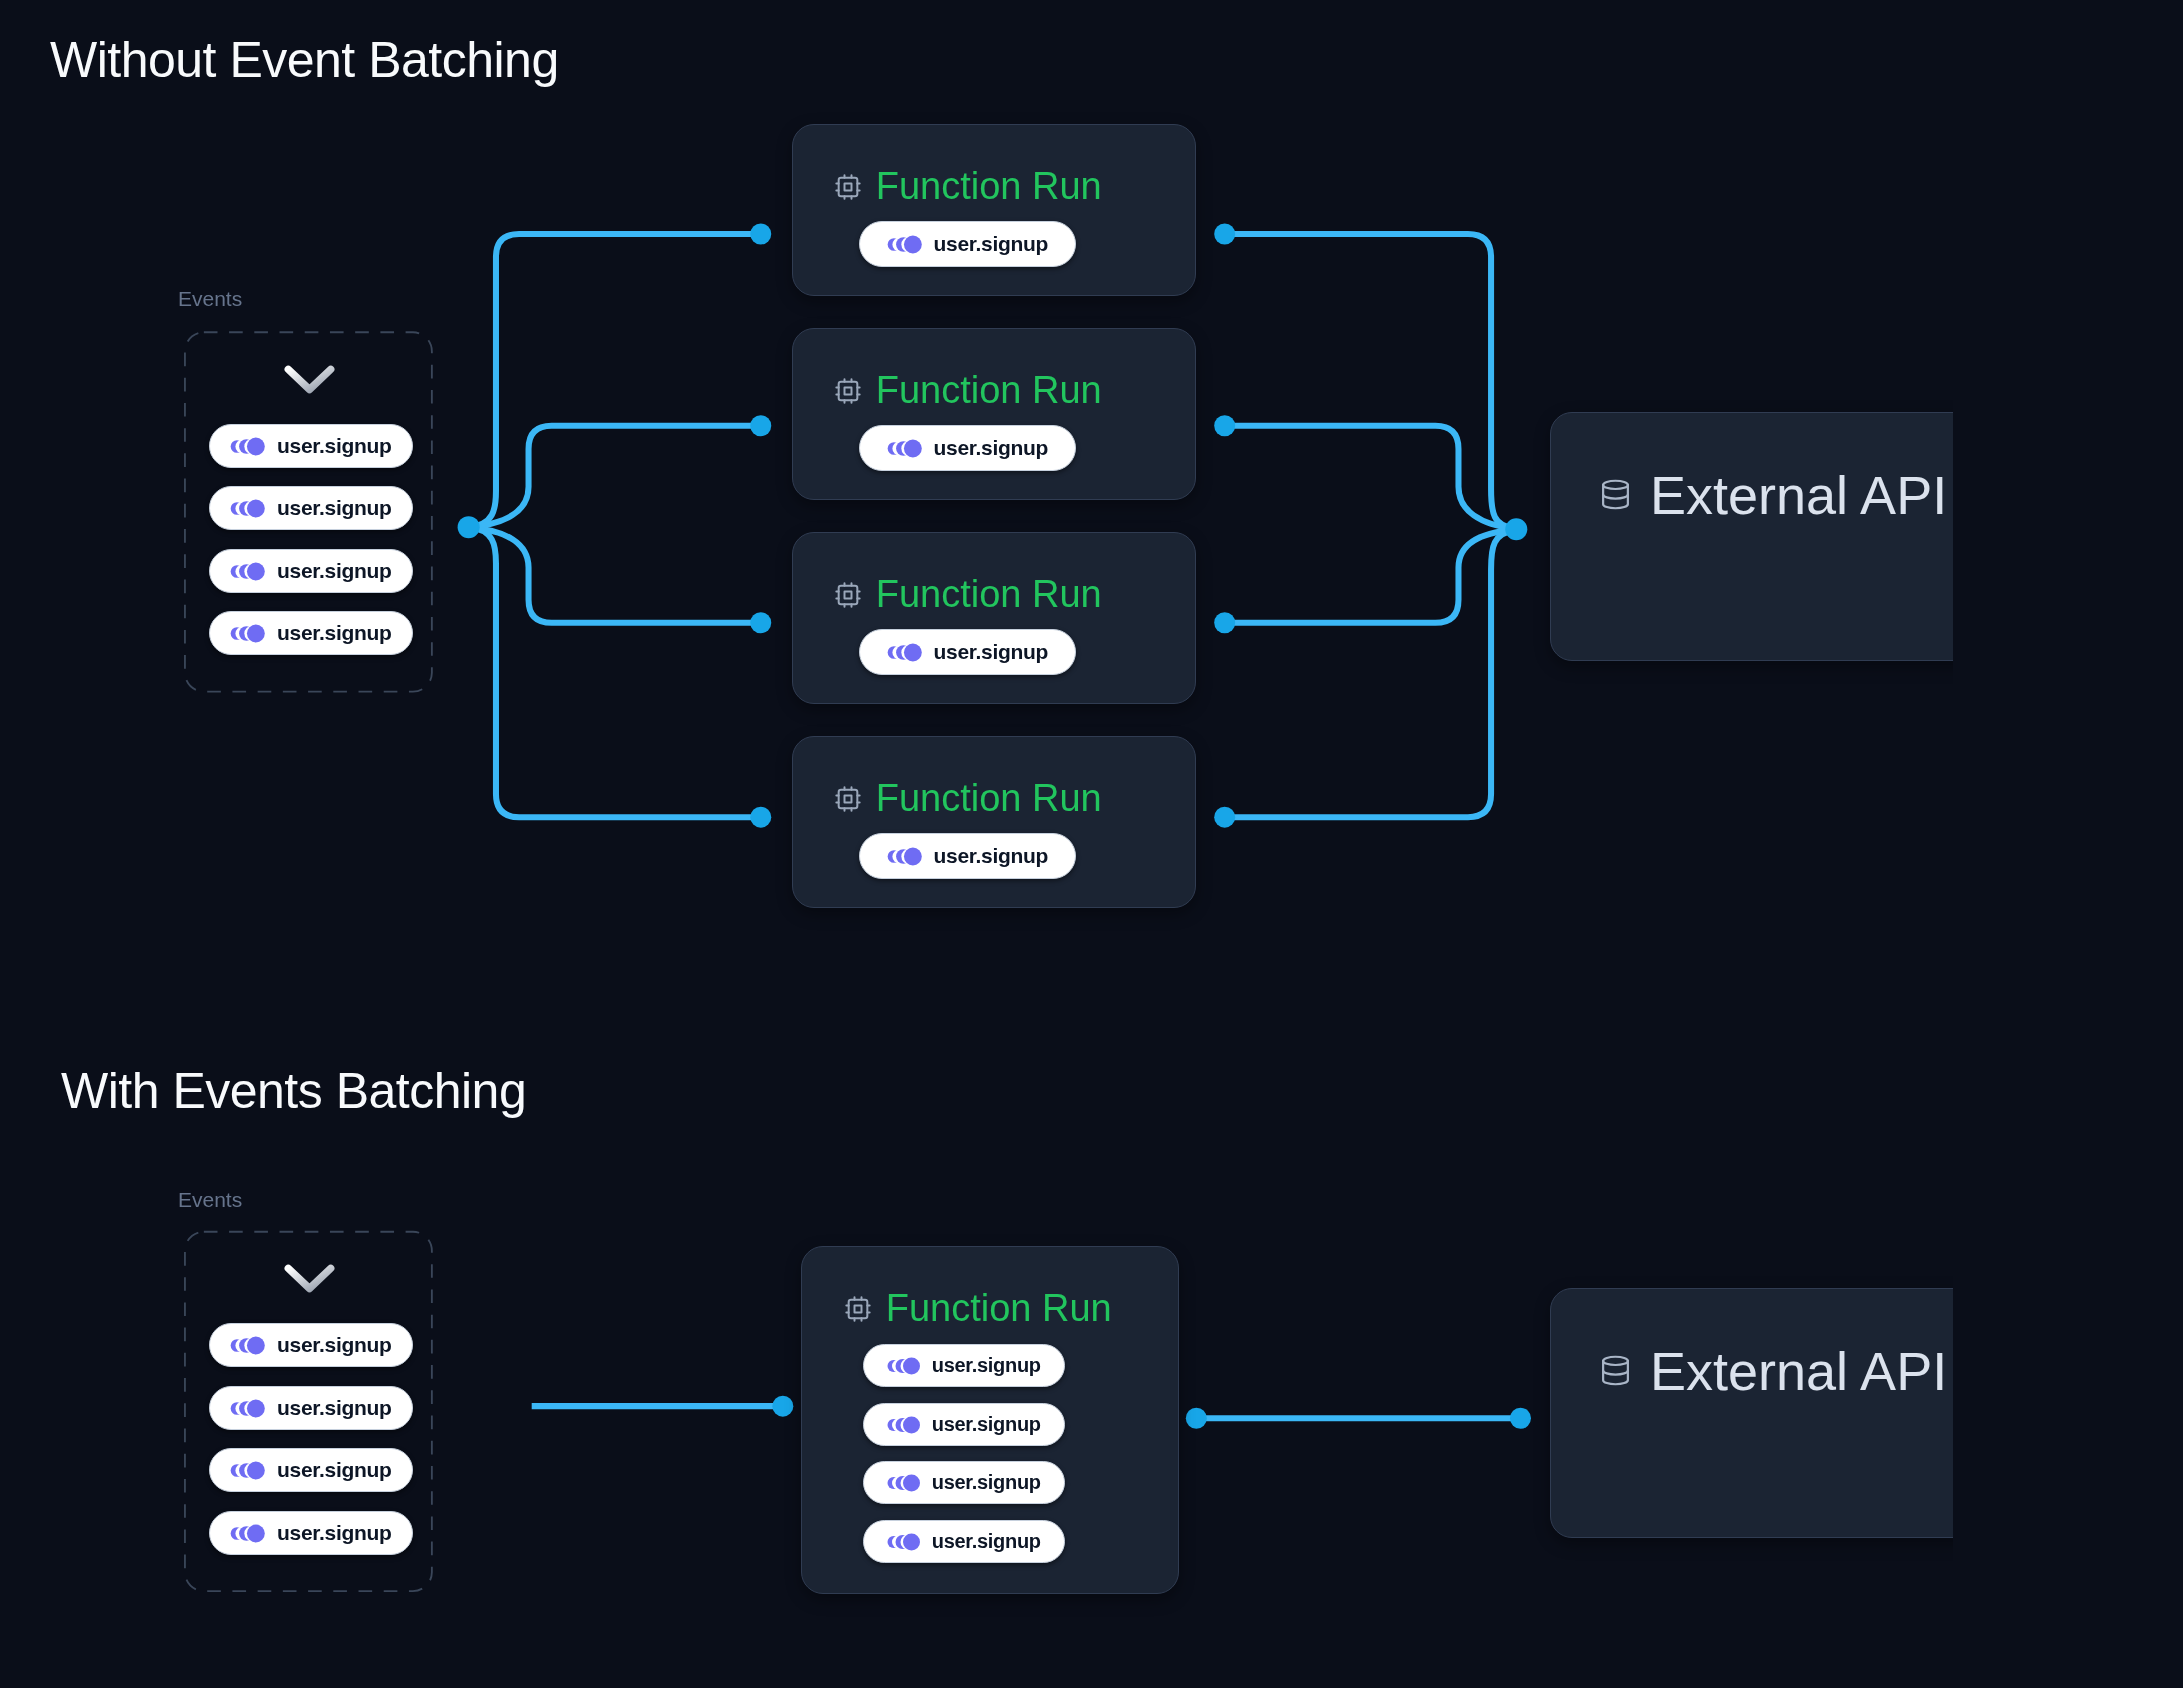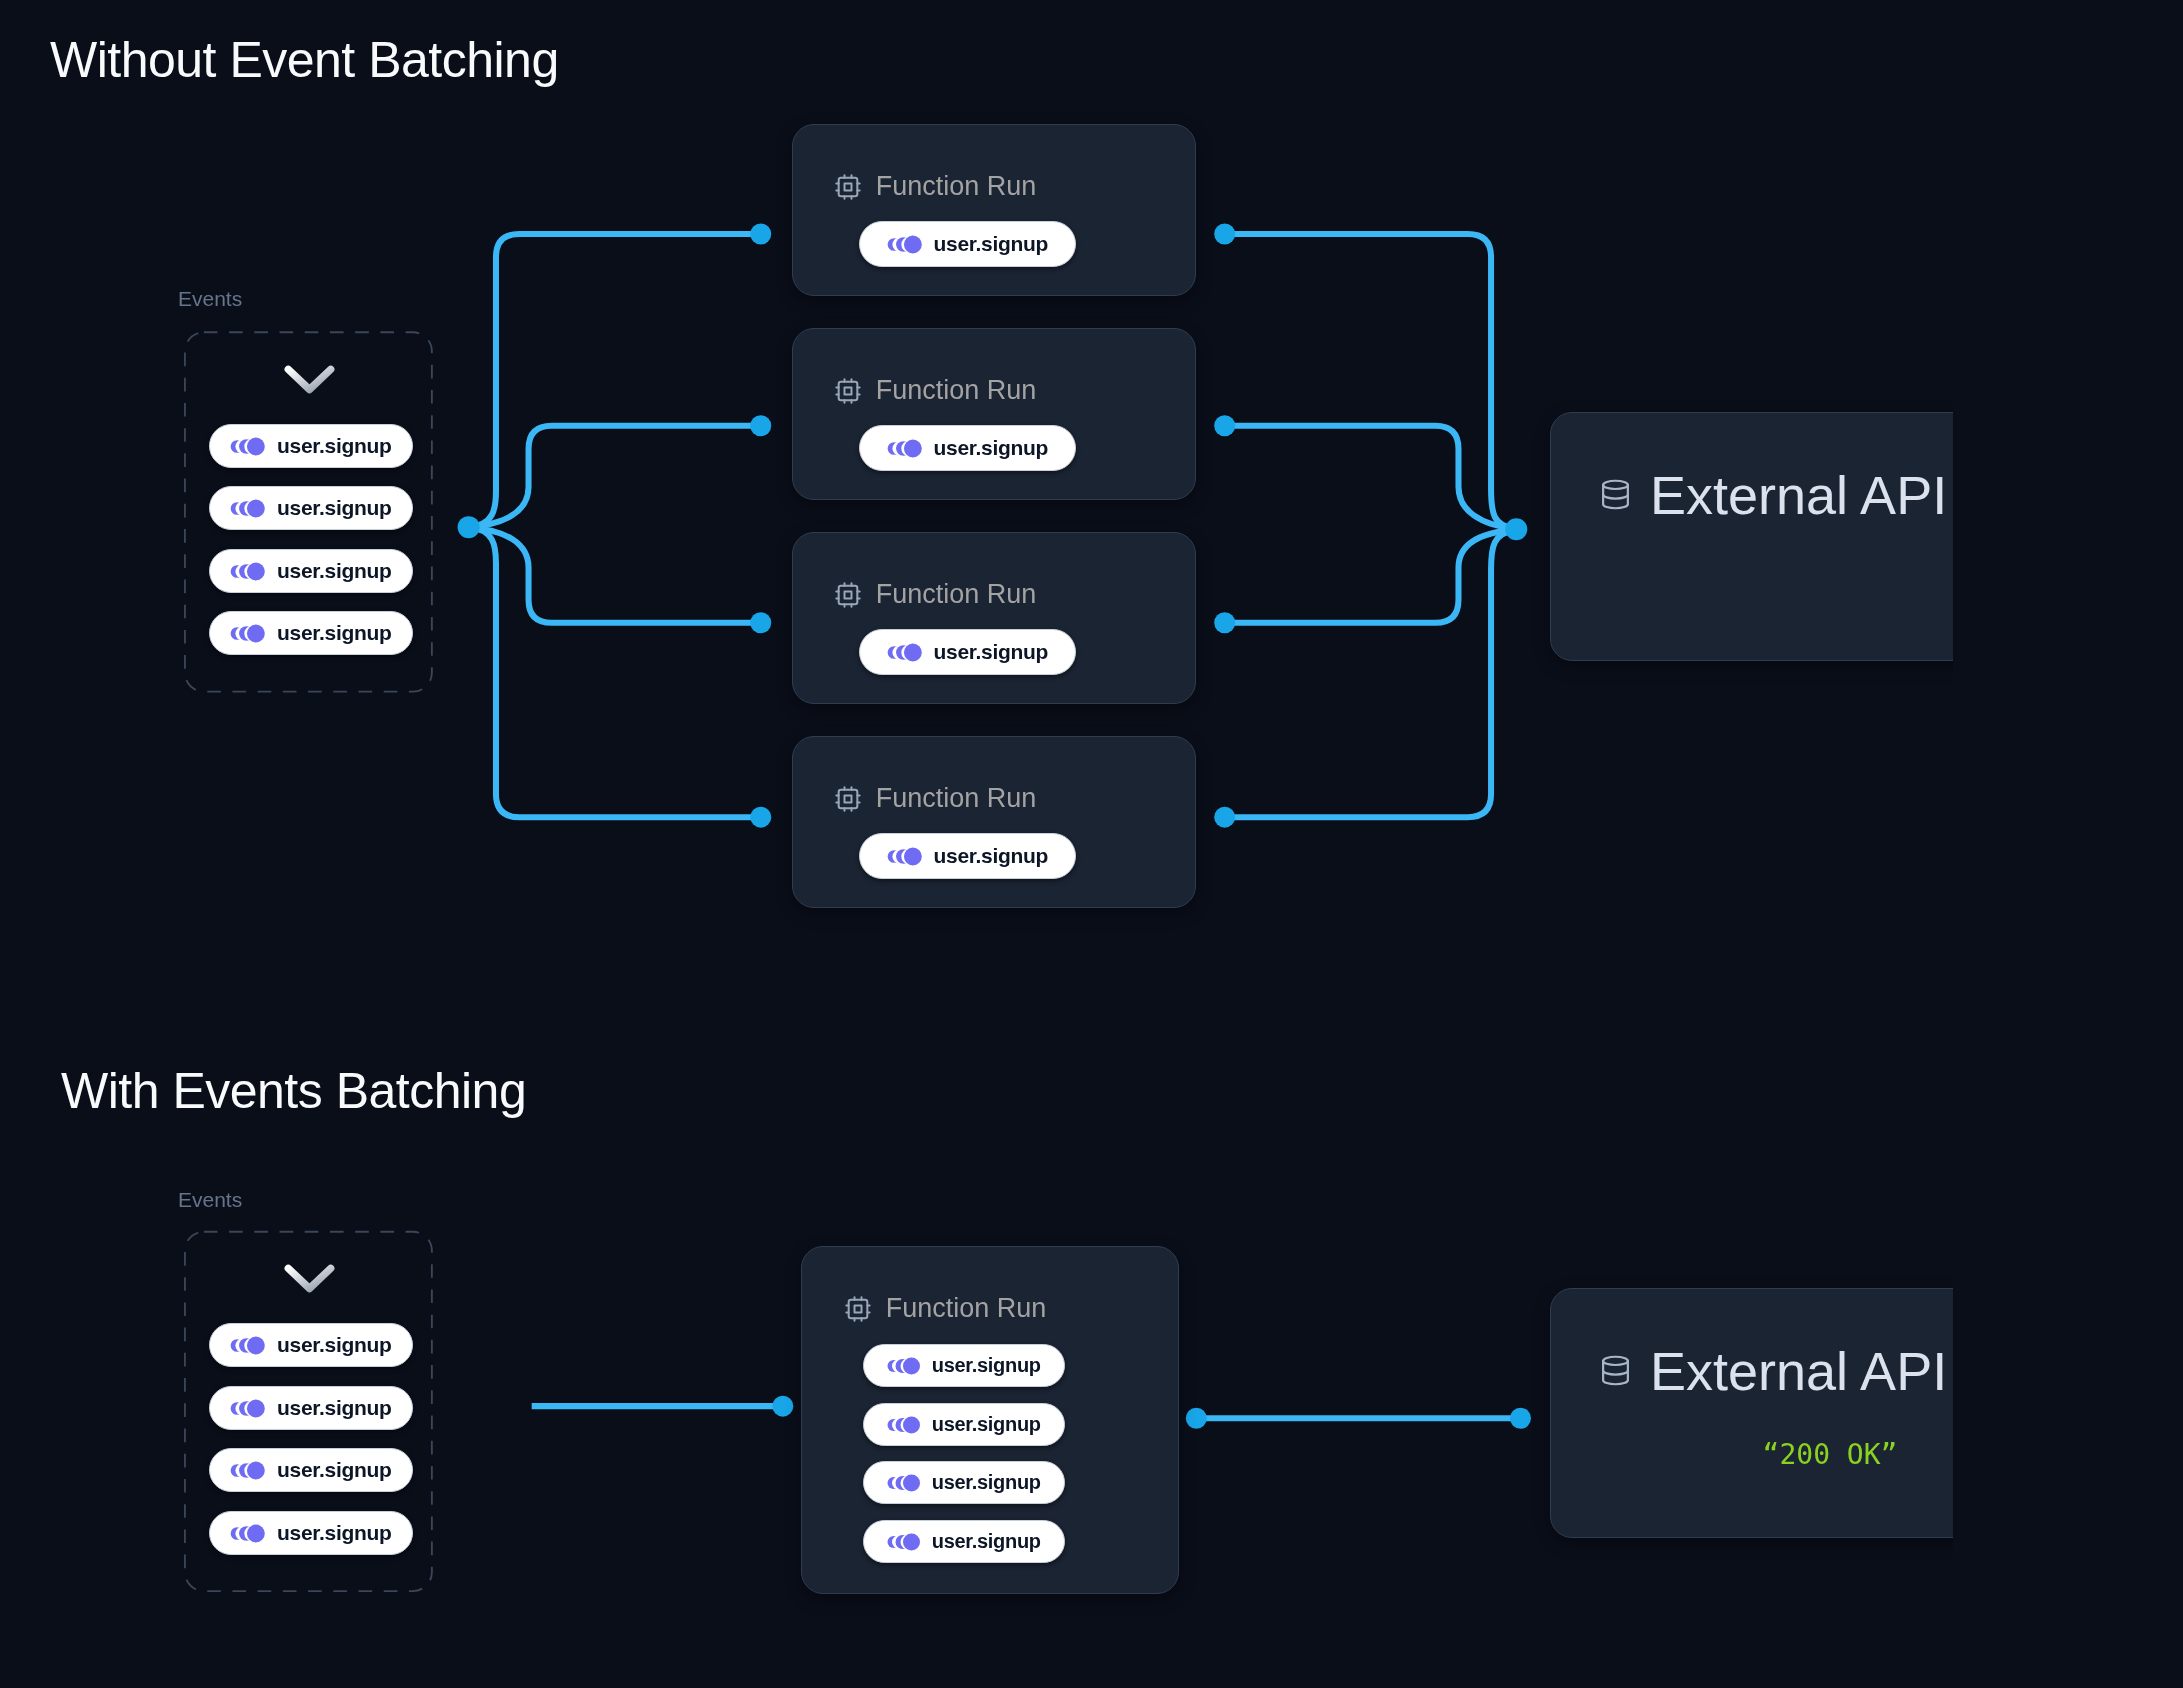--- a/index.html
+++ b/index.html
@@ -13,21 +13,21 @@
 
   .event-pill{display:flex;align-items:center;justify-content:center;gap:10.5px;
               background:#FFFFFF;border:1.1px solid #C6D0DD;border-radius:525px;
               box-shadow:0 2.1px 5.3px rgba(0,0,0,0.45);}
   .event-pill .pill-label{font-size:21px;font-weight:700;color:#0D1626;letter-spacing:-0.3px;white-space:nowrap;}
   .event-pill svg{flex:0 0 auto;}
 
   .node-card{background:#1B2433;border:1.6px solid #303C52;border-radius:22px;
              box-shadow:0 5.3px 14.7px rgba(0,0,0,0.35);}
   .card-header{display:flex;align-items:center;gap:13.7px;color:#9AA7BA;}
-  .card-header .hdr-label{font-size:27px;font-weight:500;color:#a3a3a3;white-space:nowrap;}
+  .card-header .hdr-label{font-size:38px;font-weight:500;color:#22c55e;white-space:nowrap;}
 
   .api-header{display:flex;align-items:center;gap:18px;color:#A9B5C7;}
   .api-header .hdr-label{font-size:54px;font-weight:500;color:#DBE2ED;white-space:nowrap;}
   .api-status{font-family:"DejaVu Sans Mono","Liberation Mono",monospace;font-size:28px;
               width:100%;text-align:center;white-space:nowrap;}
   .status-error{color:#EF4649;}
   .status-ok{color:#8BD120;}
 </style>
 </head>
 <body>
@@ -331,17 +331,16 @@
 
   <div class="abs node-card" style="left:1550px;top:1288px;width:558px;height:248px;">
     <div class="api-header abs" style="left:48px;top:62px;height:39px;">
       <svg width="33" height="37" viewBox="0 0 24 24" stroke="currentColor" stroke-width="1.6" stroke-linecap="round" stroke-linejoin="round" fill="none">
           <ellipse cx="12" cy="5" rx="9" ry="3"></ellipse>
           <path d="M3 5v14a9 3 0 0 0 18 0V5"></path>
           <path d="M3 12a9 3 0 0 0 18 0"></path>
         </svg>
       <span class="hdr-label">External API</span>
     </div>
-    <div class="api-status status-ok abs" style="left:0;top:149px;">“200 OK”</div>
   </div>
 
 </div>
 
 
 </body></html>

